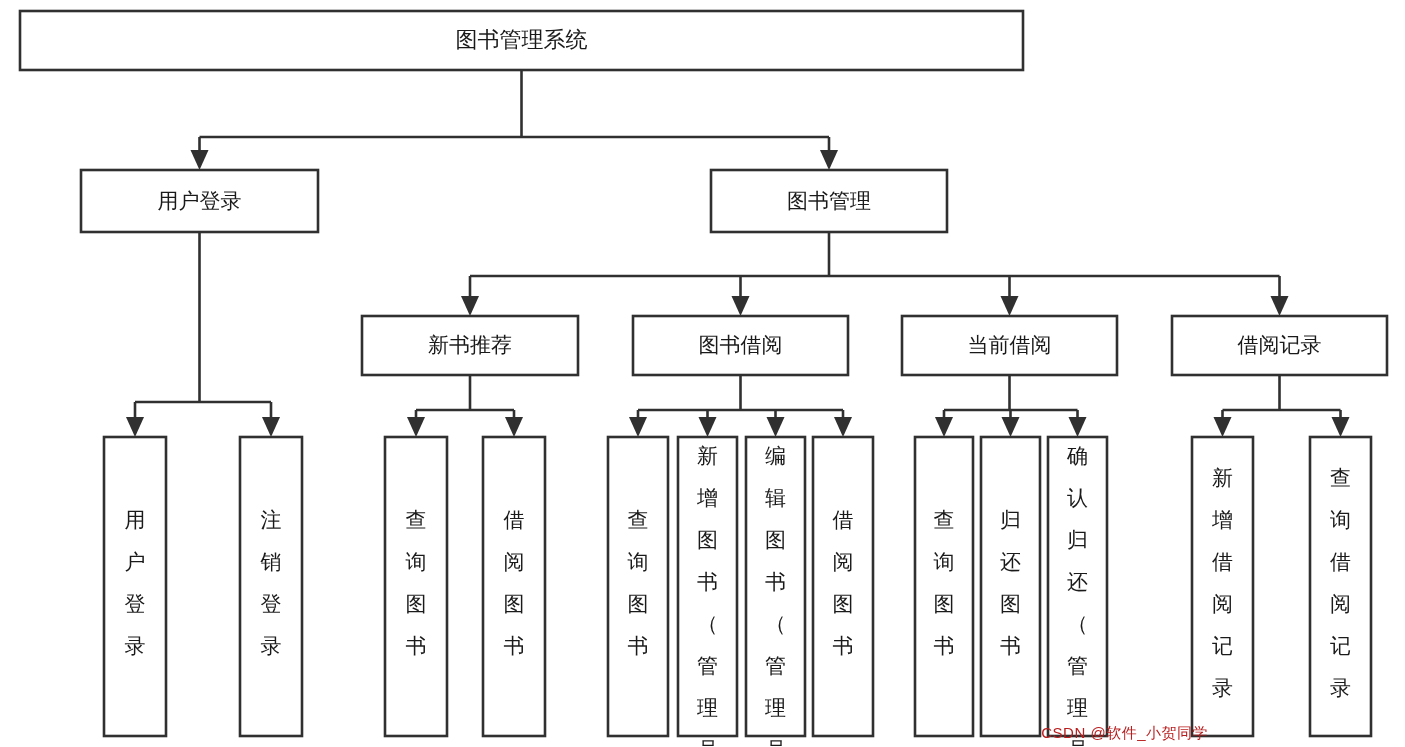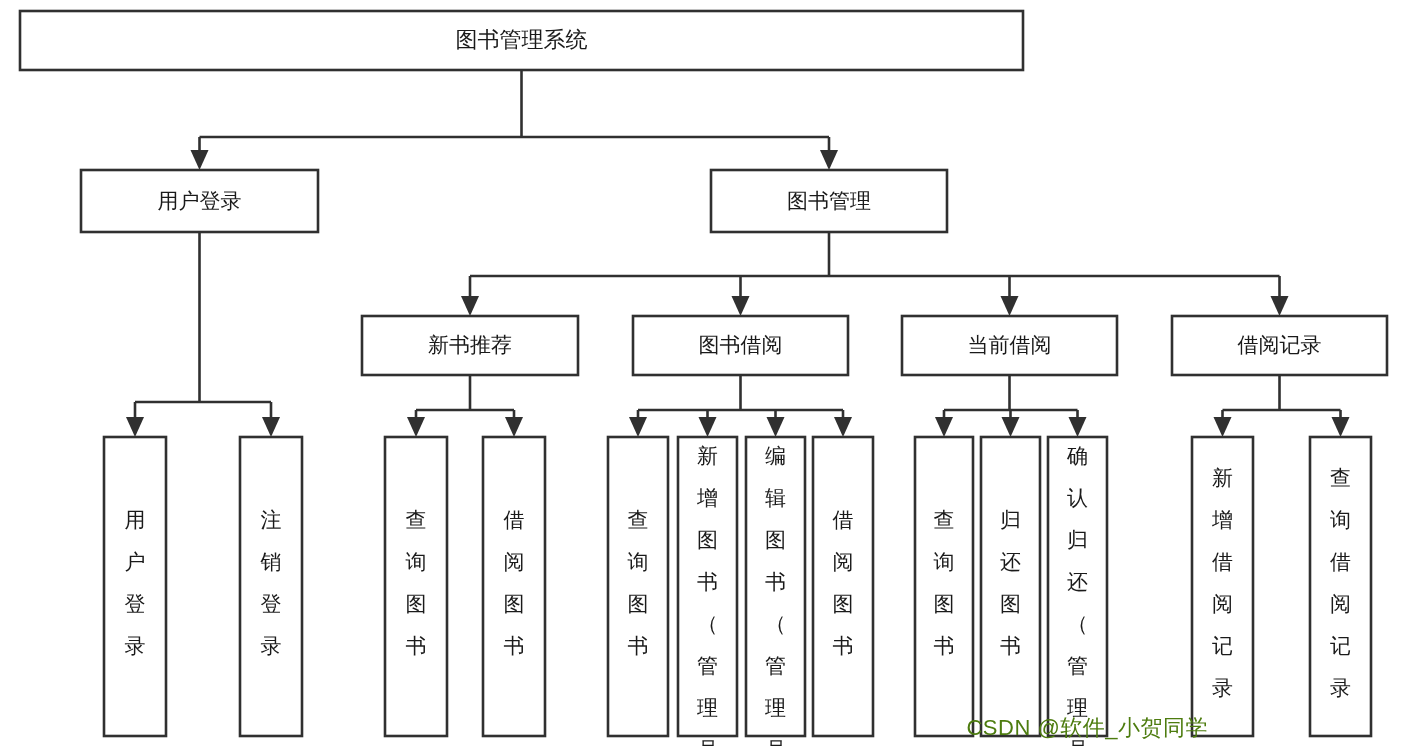--- a/index.html
+++ b/index.html
@@ -54,22 +54,22 @@
   }
   .arrow-head {
     fill: #303030;
     stroke: none;
   }
   .watermark {
     position: absolute;
     right: 8px;
     bottom: 4px;
     font-family: "Liberation Sans", "DejaVu Sans", sans-serif;
-    font-size: 22px;
-    color: #4d7c0f;
+    font-size: 15px;
+    color: #b91c1c;
     letter-spacing: 0.5px;
     white-space: nowrap;
     user-select: none;
   }
 </style>
 </head>
 <body>
 
 <div id="diagram-root">
   <svg class="flow" viewBox="0 0 1405 747" xmlns="http://www.w3.org/2000/svg">

